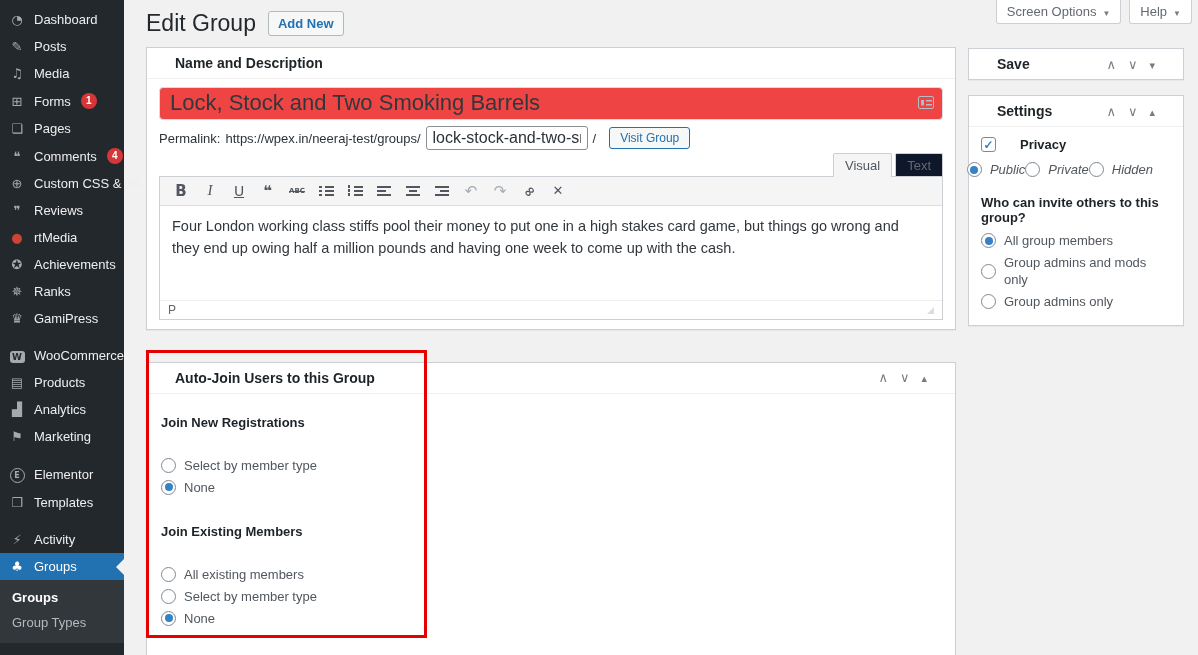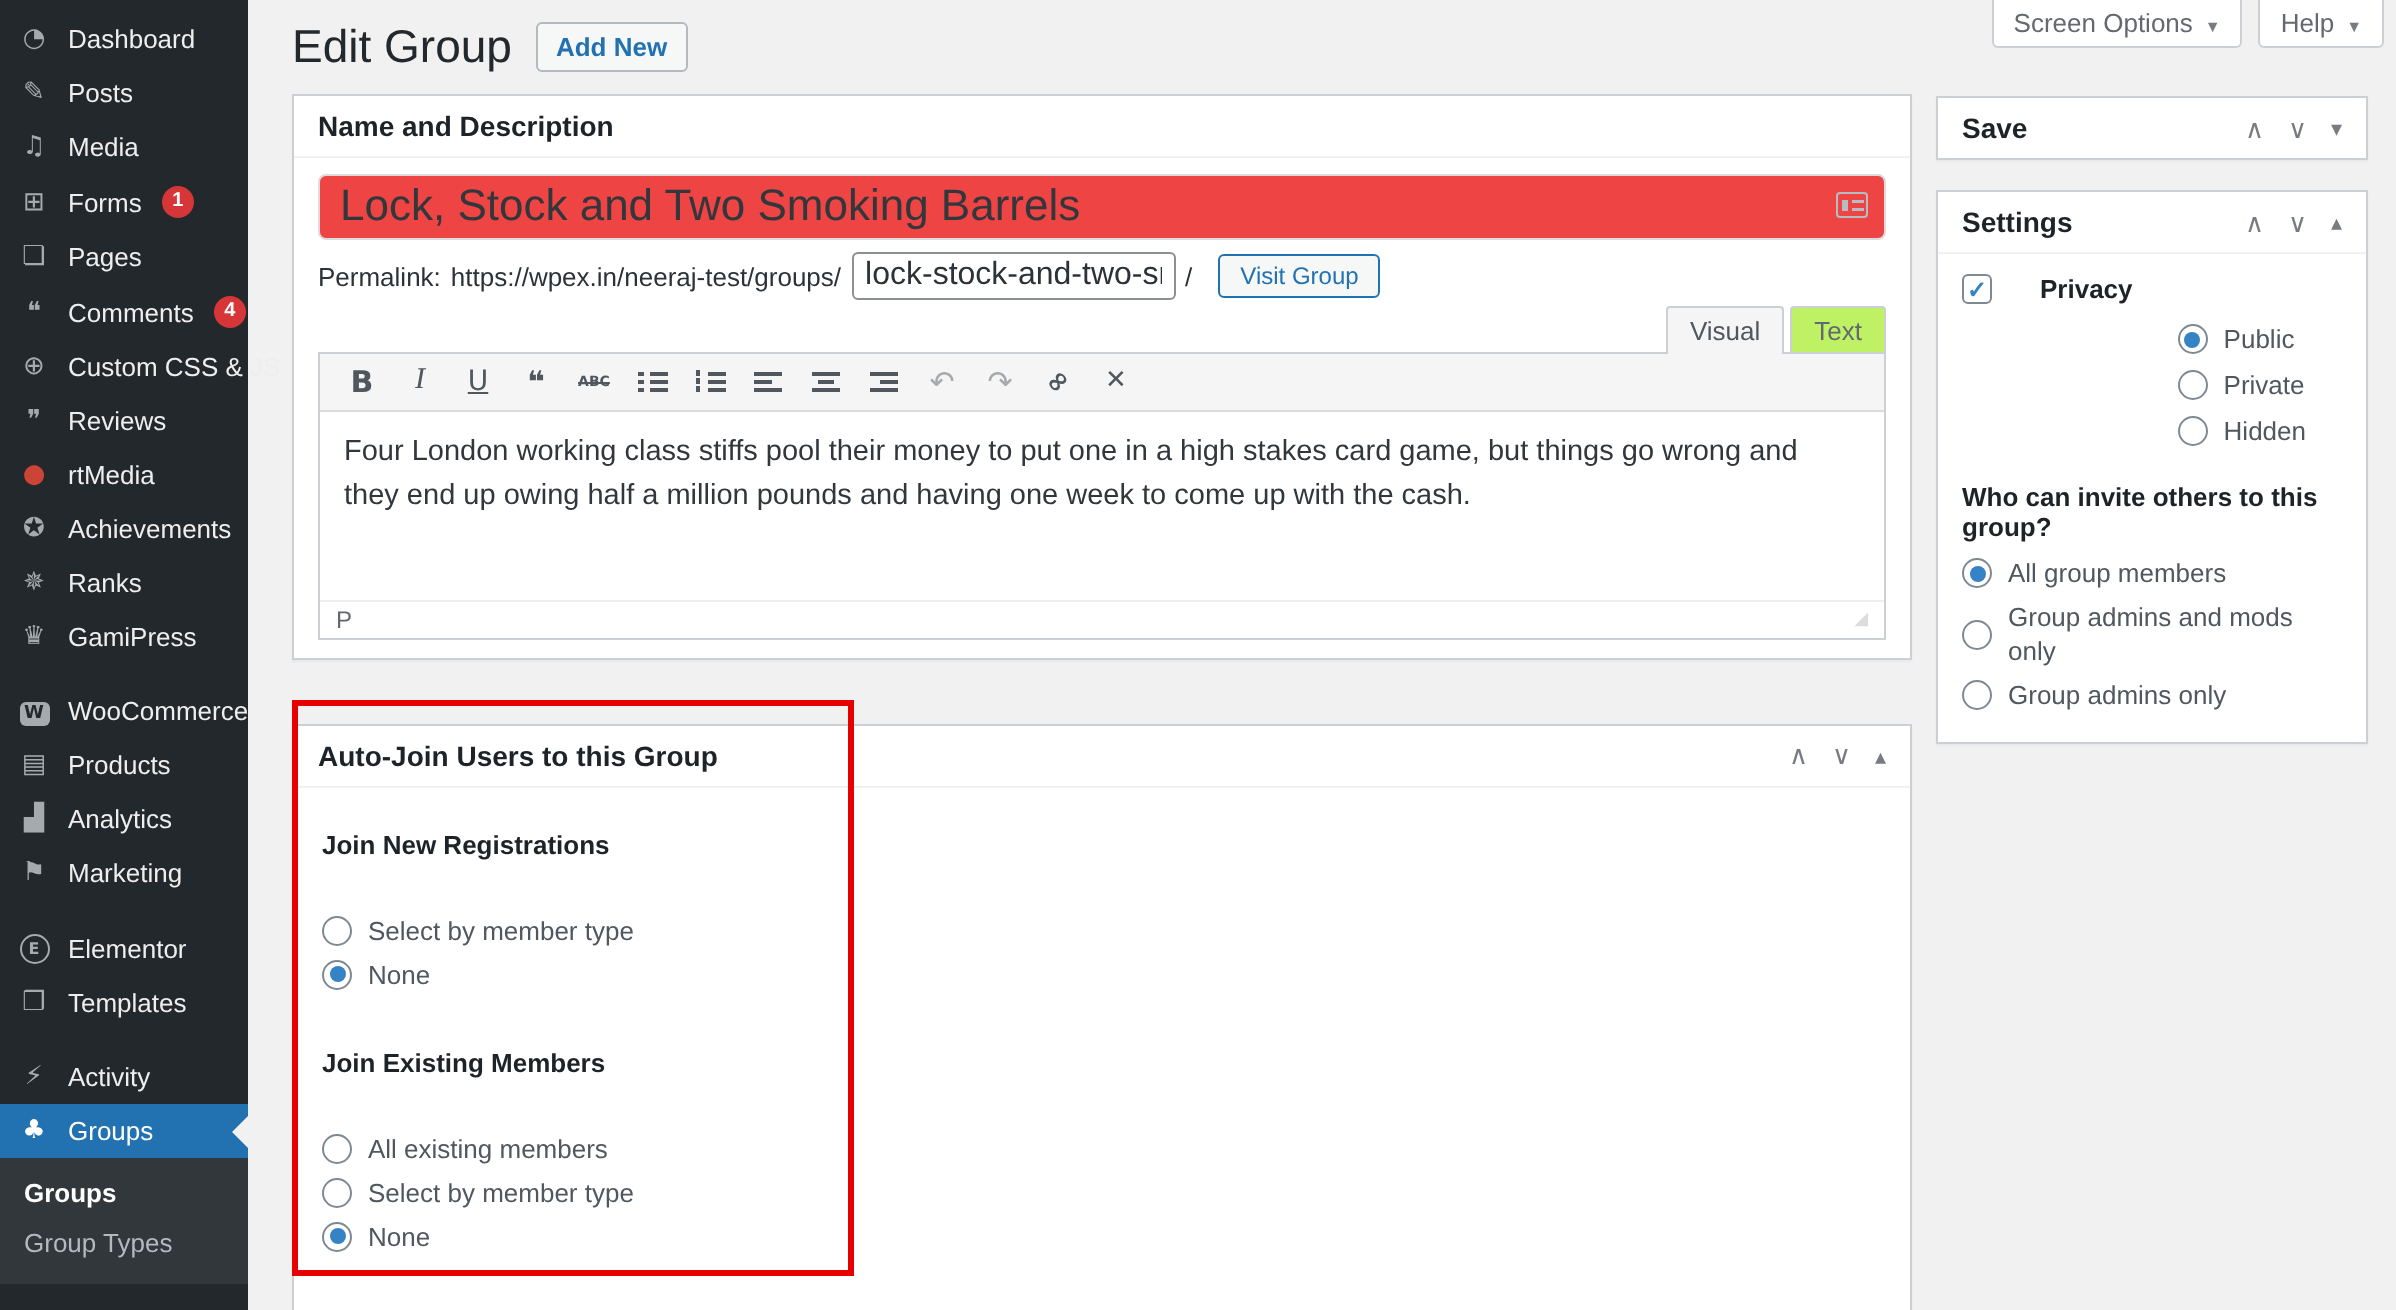--- a/index.html
+++ b/index.html
@@ -38,21 +38,21 @@
 
   
   .main{position:absolute;left:146px;top:0;width:810px;z-index:1;}
   .titlebar{display:flex;align-items:center;gap:12px;padding:10px 0 9px;}
   .titlebar h1{margin:0;font-size:23px;font-weight:400;color:#23282d;line-height:1.2;}
   .add-new{font-size:13px;color:#2271b1;background:#f6f7f7;border:1px solid #b4b9be;
            border-radius:3px;padding:4px 9px;cursor:pointer;font-weight:600;}
 
   .panel{background:#fff;border:1px solid #ccd0d4;box-shadow:0 1px 1px rgba(0,0,0,.04);}
   .panel-header{display:flex;align-items:center;justify-content:space-between;
-           padding:7px 12px;font-size:14px;font-weight:700;color:#1d2327;border-bottom:1px solid #f0f0f1;}
+           padding:7px 28px;font-size:14px;font-weight:700;color:#1d2327;border-bottom:1px solid #f0f0f1;}
   .panel-controls{display:flex;align-items:center;gap:12px;font-weight:400;}
   .pc{color:#787c82;font-size:13px;cursor:pointer;line-height:1;}
   .chev-up::after{content:"∧";}
   .chev-down::after{content:"∨";}
   .tri-up::after{content:"▴";font-size:11px;}
   .tri-down::after{content:"▾";font-size:11px;}
 
   
   .np-inside{padding:8px 12px 9px;}
   .title-wrap{position:relative;}
@@ -63,21 +63,21 @@
                       linear-gradient(#b5bcc2,#b5bcc2) 7px 7px/6px 1.5px no-repeat,
                       linear-gradient(#b5bcc2,#b5bcc2) 2px 3px/3px 5.5px no-repeat;}
   .permalink{display:flex;align-items:center;gap:5px;margin-top:7px;font-size:13px;color:#2c3338;height:23px;}
   .slug-input{width:162px;padding:2px 6px;font-size:16px;color:#2c3338;border:1px solid #8c8f94;
            border-radius:3px;font-family:"Liberation Sans",sans-serif;}
   .visit-btn{margin-left:8px;border:1px solid #2271b1;color:#2271b1;background:#f6f7f7;
            font-size:12px;padding:3px 10px;border-radius:3px;cursor:pointer;}
 
   .editor{margin-top:3px;}
   .ed-tabs{display:flex;justify-content:flex-end;gap:3px;}
-  .wtab{font-size:13px;color:#646970;background:#bef264;border:1px solid #ccd0d4;border-bottom:none;
+  .wtab{font-size:13px;color:#646970;background:#0f172a;border:1px solid #ccd0d4;border-bottom:none;
         padding:4px 11px;margin-bottom:-1px;cursor:pointer;border-radius:2px 2px 0 0;}
   .wtab.active{background:#f5f5f5;color:#50575e;position:relative;z-index:2;}
   .ed-frame{border:1px solid #ccd0d4;position:relative;z-index:1;}
   .ed-toolbar{display:flex;align-items:center;gap:3px;background:#f5f5f5;border-bottom:1px solid #dcdcde;
         padding:2px 8px;height:29px;}
   .tb{width:26px;height:24px;display:flex;align-items:center;justify-content:center;color:#50575e;
         font-size:14px;border-radius:2px;cursor:pointer;font-family:"DejaVu Sans",sans-serif;}
   .tb-bold{font-weight:700;font-size:15px;}
   .tb-italic{font-style:italic;font-family:"Liberation Serif",serif;font-size:15px;}
   .tb-underline{text-decoration:underline;font-size:14px;}
@@ -129,21 +129,21 @@
   .checkbox.checked::after{content:"✓";}
 
   
   .rightcol{position:absolute;left:968px;top:48px;width:216px;z-index:1;}
   .save-panel .panel-header{border-bottom:none;}
   .settings-panel{margin-top:15px;}
   .sp-body{padding:10px 12px 12px;font-size:13px;color:#2c3338;}
   .forum-row{display:flex;align-items:center;gap:7px;}
   .forum-row b{color:#1d2327;margin-left:1px;padding-left:16px;}
   .privacy-wrap{display:flex;justify-content:flex-end;padding:6px 18px 2px 0;}
-  .privacy-radios{display:flex;flex-direction:column;}
+  .privacy-radios{display:flex;flex-direction:row;font-style:italic;}
   .privacy-radios .radio-row{margin:1px 0;}
   .invite-heading{font-weight:700;color:#1d2327;margin:12px 0 5px;font-size:13px;}
   .invite-radios .radio-row{margin:1px 0;}
 
   
   .red-rect{position:absolute;left:146px;top:350px;width:281px;height:288px;
         border:3px solid #e60000;z-index:10;pointer-events:none;}
 </style>
 </head>
 <body>

